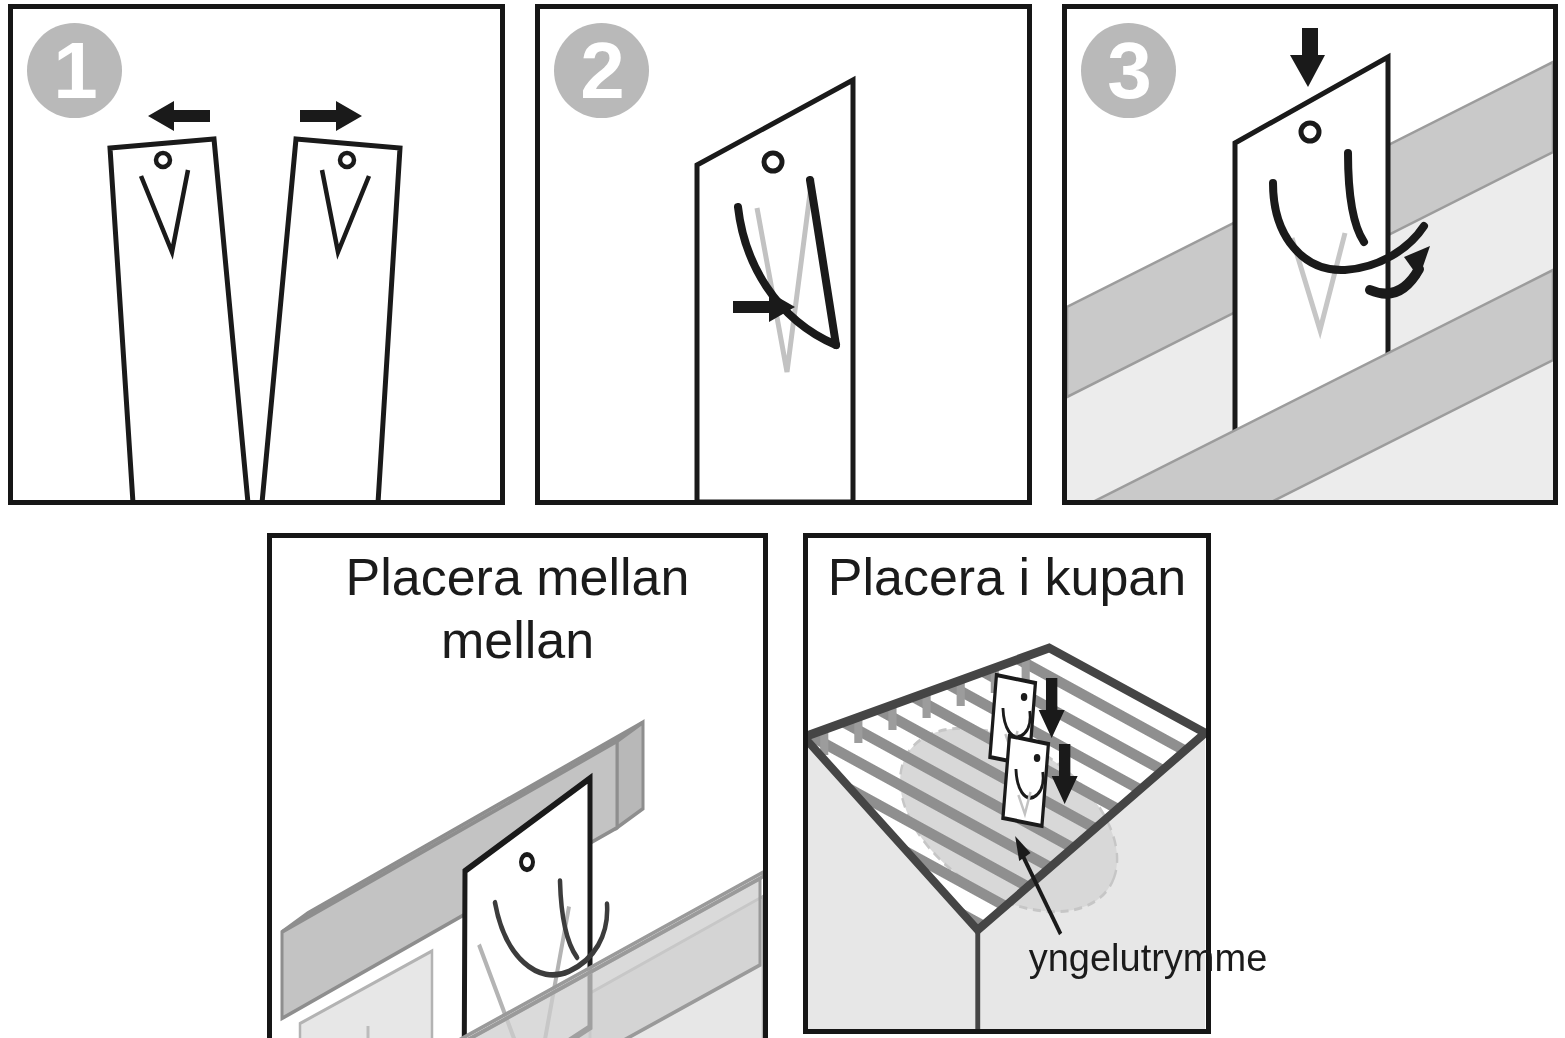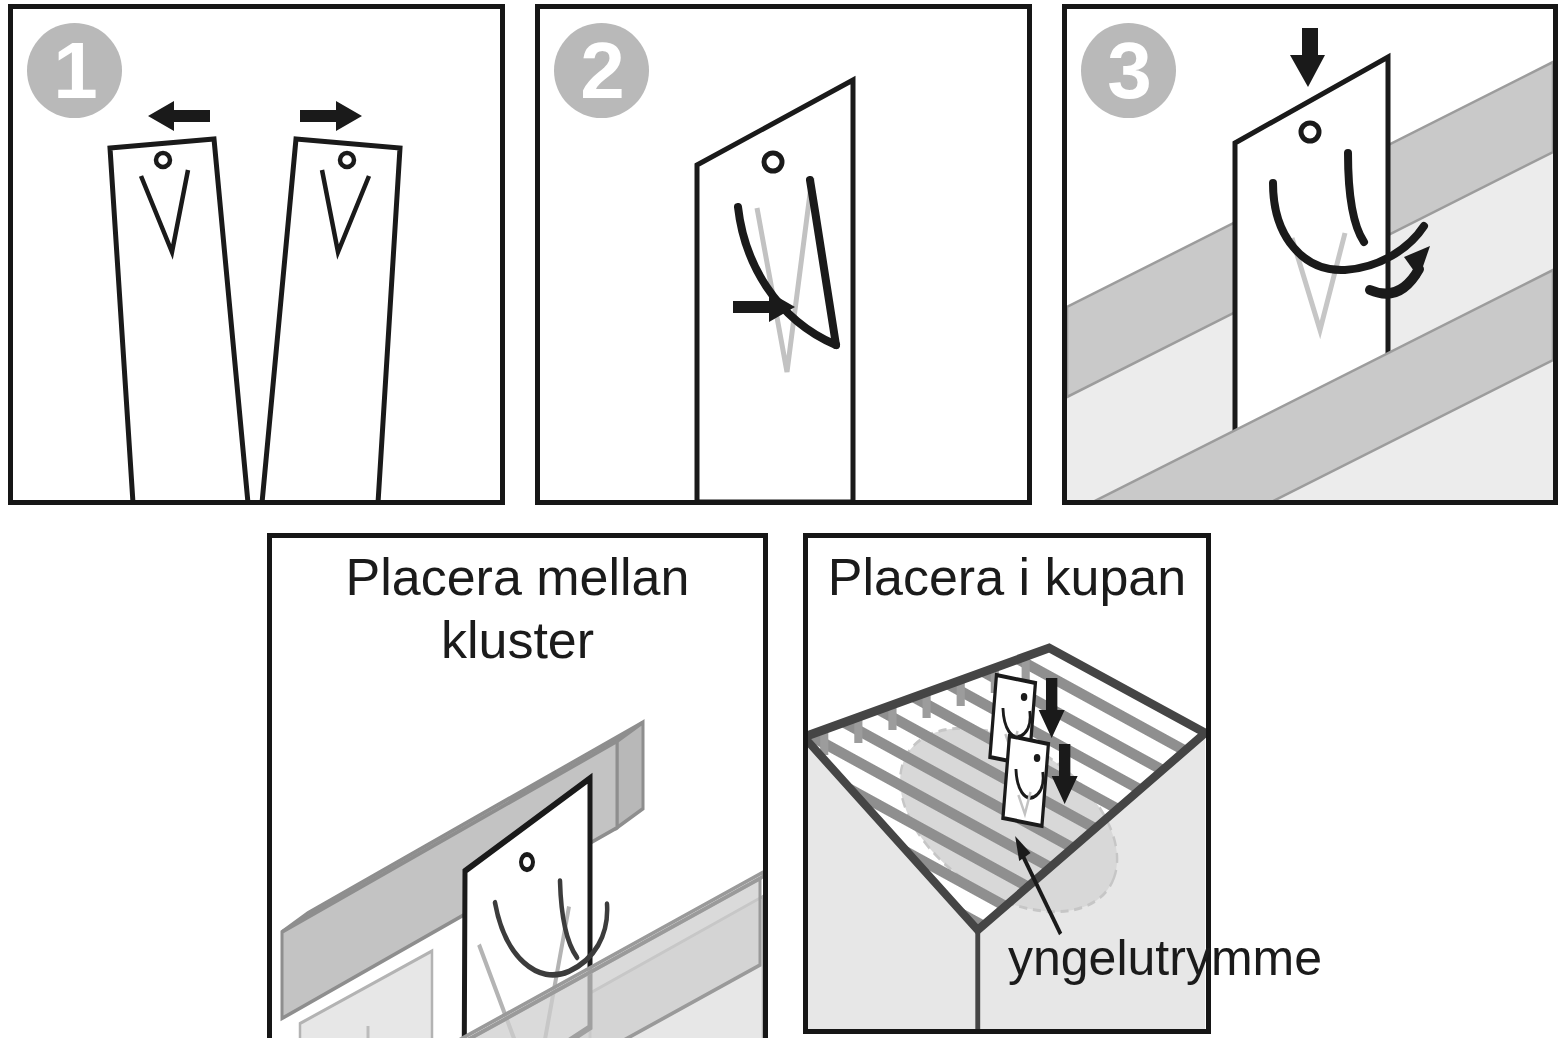--- a/index.html
+++ b/index.html
@@ -19,21 +19,21 @@
     background:#b9b9b9;color:#ffffff;font-weight:bold;font-size:80px;
     display:flex;align-items:center;justify-content:center;z-index:3;
     letter-spacing:-2px;
   }
   .panel-title{
     position:absolute;left:0;right:0;top:8px;text-align:center;z-index:3;
     font-size:52px;line-height:63px;font-weight:400;color:#1b1b1b;
   }
   .caption{
     position:absolute;left:200px;top:398px;width:280px;text-align:center;z-index:3;
-    font-size:50px;line-height:45px;font-weight:400;color:#1b1b1b;
+    font-size:38px;line-height:45px;font-weight:400;color:#1b1b1b;
   }
 </style>
 </head>
 <body>
 
 <div id="stage">
 
   <div class="panel" id="p1">
     <div class="badge">
       <span>1</span>
@@ -92,21 +92,21 @@
       <g>
         <path d="M303,281 Q333,294 352,260" fill="none" stroke="#1a1a1a" stroke-width="10" stroke-linecap="round"></path>
         <polygon points="363,237 337,248 352,269" fill="#1a1a1a"></polygon>
       </g>
     </svg>
   </div>
 
   <div class="panel" id="p4">
     <div class="panel-title">
       <div>Placera mellan</div>
-      <div>kluster</div>
+      <div>mellan</div>
     </div>
     <svg viewBox="0 0 491 491" preserveAspectRatio="none">
 
       <polygon points="28,382 160,325 160,491 28,491" fill="#e7e7e7" stroke="#b3b3b3" stroke-width="2.5"></polygon>
       <polygon points="166,425 491,282 491,491 166,491" fill="#e7e7e7" stroke="#b3b3b3" stroke-width="2.5"></polygon>
       <g stroke="#bcbcbc" stroke-width="3">
         <line x1="96" y1="384" x2="96" y2="491"></line>
         <line x1="306" y1="352" x2="306" y2="491"></line>
         <line x1="318" y1="347" x2="318" y2="491"></line>
       </g>

